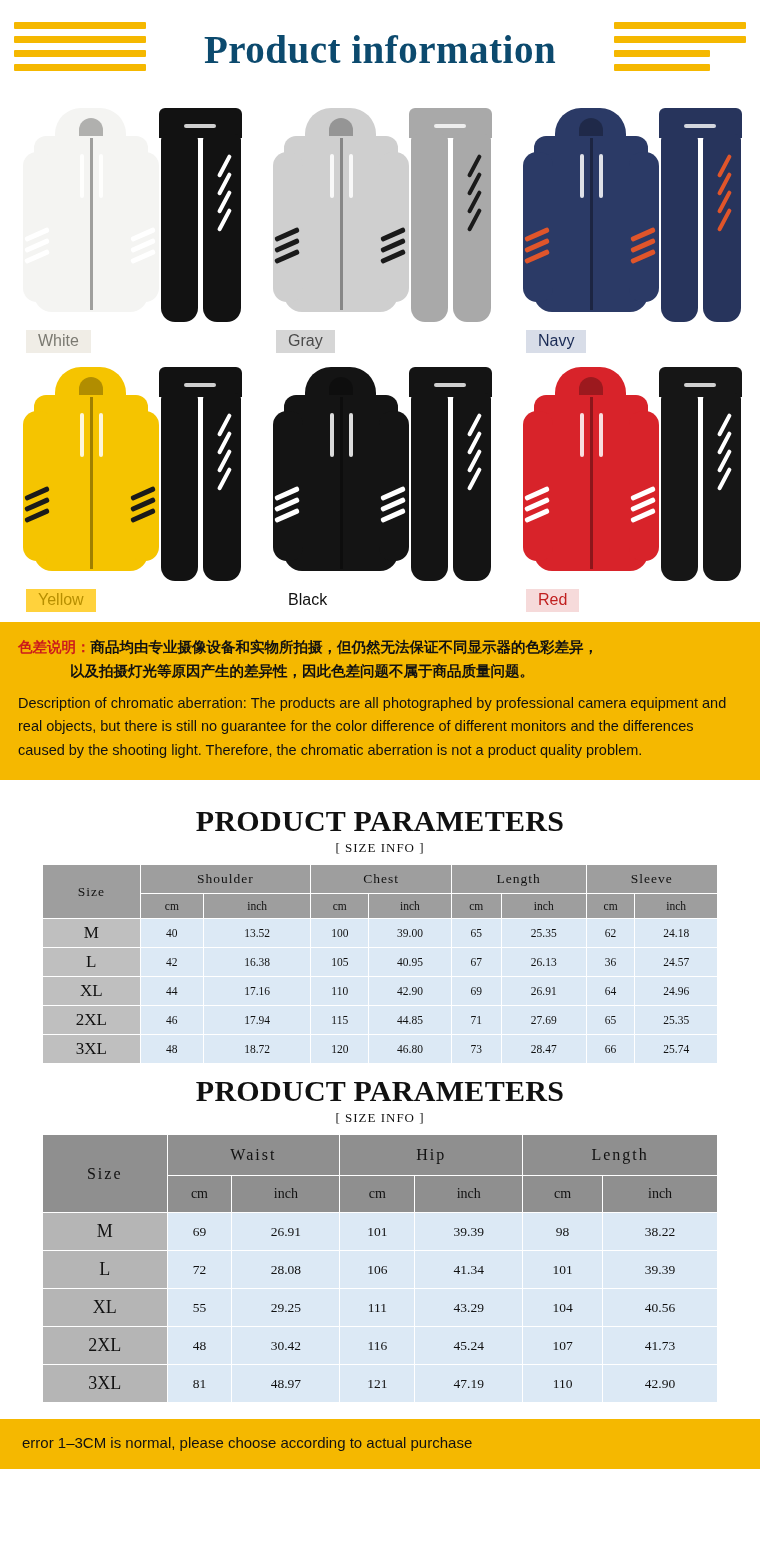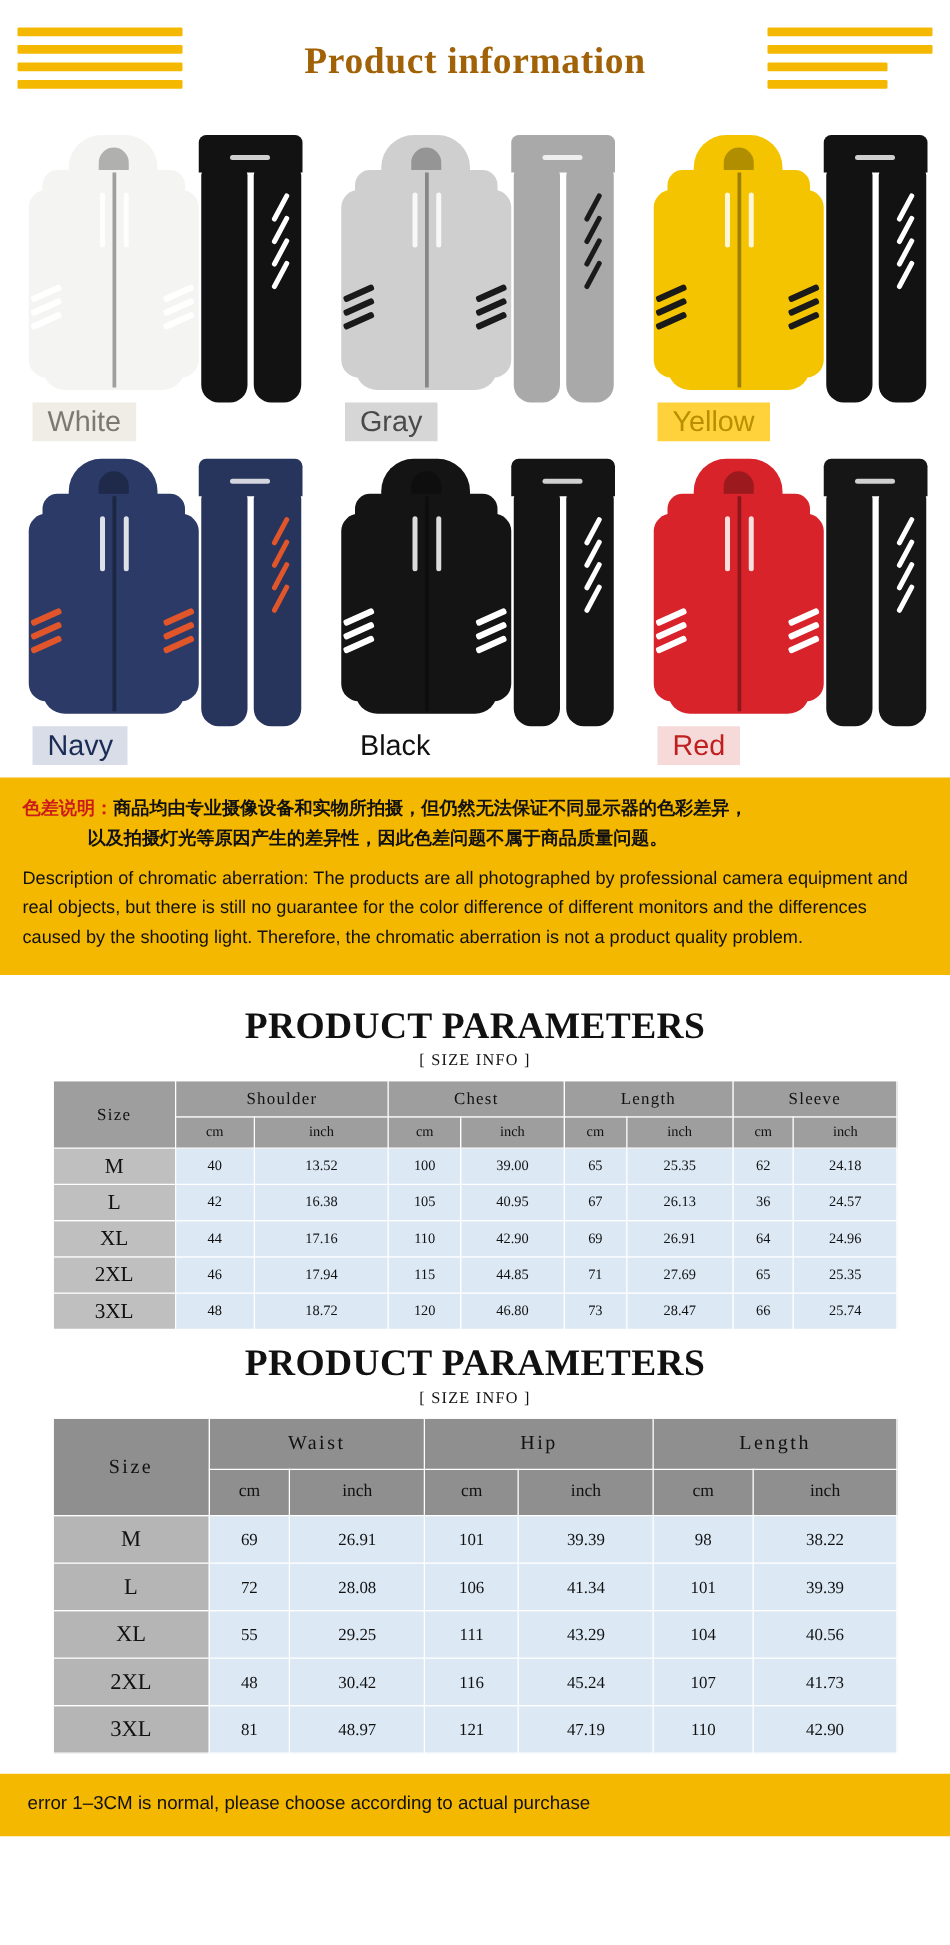--- a/index.html
+++ b/index.html
@@ -11,21 +11,21 @@
   }
   .page{position:relative;width:760px;height:1556px;}
 
   
   .header{
     position:relative;height:98px;background:#ffffff;
     display:flex;align-items:center;justify-content:center;
   }
   .header-title{
     font-family:"Liberation Serif", serif;
-    font-size:30px;font-weight:bold;color:#a16207;letter-spacing:.5px;
+    font-size:39px;font-weight:bold;color:#0c4a6e;letter-spacing:.5px;
     z-index:3;
   }
   .stripes{position:absolute;top:22px;display:flex;flex-direction:column;gap:7px;}
   .stripes.left{left:14px;}
   .stripes.right{right:14px;}
   .stripes .bar{height:7px;background:#f5b800;border-radius:1px;}
   .stripes.left .bar:nth-child(1){width:132px;}
   .stripes.left .bar:nth-child(2){width:132px;}
   .stripes.left .bar:nth-child(3){width:132px;}
   .stripes.left .bar:nth-child(4){width:132px;}
@@ -36,21 +36,21 @@
   .colors{
     display:grid;grid-template-columns:repeat(3,1fr);
     padding:4px 8px 6px 8px;gap:4px 6px;background:#fff;
   }
   .color-cell{position:relative;height:255px;}
   .photo{position:relative;width:100%;height:228px;overflow:hidden;}
 
   .label{
     position:absolute;left:18px;bottom:4px;
     padding:2px 12px 3px 12px;
-    font-size:23px;font-family:"Liberation Sans", sans-serif;
+    font-size:16px;font-family:"Liberation Sans", sans-serif;
     line-height:1.15;
     z-index:6;
   }
 
   
   .jacket{position:absolute;left:6%;top:6px;width:56%;height:210px;}
   .pants{position:absolute;right:4%;top:6px;width:34%;height:215px;}
 
   .jk-body{position:absolute;left:8%;top:28px;width:84%;height:176px;border-radius:12px 12px 18px 18px;}
   .jk-hood{position:absolute;left:24%;top:0;width:52%;height:52px;border-radius:26px 26px 8px 8px;}
@@ -211,60 +211,20 @@
               <i style="background:#1a1a1a"></i>
             </div>
             <div class="pt-cord"></div>
           </div>
         </div>
         <div class="label" style="background:#d6d6d6;color:#4a4a4a">Gray</div>
       </div>
       <div class="color-cell">
         <div class="photo">
           <div class="jacket">
-            <div class="jk-hood" style="background:#f5c400">
-              <div class="jk-hood-in"></div>
-            </div>
-            <div class="jk-body" style="background:#f5c400"></div>
-            <div class="jk-sleeveL" style="background:#f5c400">
-              <div class="stripe3">
-                <i style="background:#1a1a1a"></i>
-                <i style="background:#1a1a1a"></i>
-                <i style="background:#1a1a1a"></i>
-              </div>
-            </div>
-            <div class="jk-sleeveR" style="background:#f5c400">
-              <div class="stripe3">
-                <i style="background:#1a1a1a"></i>
-                <i style="background:#1a1a1a"></i>
-                <i style="background:#1a1a1a"></i>
-              </div>
-            </div>
-            <div class="jk-zip"></div>
-            <div class="cord" style="left:42%"></div>
-            <div class="cord" style="left:56%"></div>
-          </div>
-          <div class="pants">
-            <div class="pt-top" style="background:#121212"></div>
-            <div class="pt-legL" style="background:#121212"></div>
-            <div class="pt-legR" style="background:#121212"></div>
-            <div class="pt-stripe">
-              <i style="background:#ffffff"></i>
-              <i style="background:#ffffff"></i>
-              <i style="background:#ffffff"></i>
-              <i style="background:#ffffff"></i>
-            </div>
-            <div class="pt-cord"></div>
-          </div>
-        </div>
-        <div class="label" style="background:#ffd23c;color:#b78f00">Yellow</div>
-      </div>
-      <div class="color-cell">
-        <div class="photo">
-          <div class="jacket">
             <div class="jk-hood" style="background:#2b3a66">
               <div class="jk-hood-in"></div>
             </div>
             <div class="jk-body" style="background:#2b3a66"></div>
             <div class="jk-sleeveL" style="background:#2b3a66">
               <div class="stripe3">
                 <i style="background:#e0552a"></i>
                 <i style="background:#e0552a"></i>
                 <i style="background:#e0552a"></i>
               </div>
@@ -291,20 +251,60 @@
               <i style="background:#e0552a"></i>
             </div>
             <div class="pt-cord"></div>
           </div>
         </div>
         <div class="label" style="background:#d8dde8;color:#1a2b55">Navy</div>
       </div>
       <div class="color-cell">
         <div class="photo">
           <div class="jacket">
+            <div class="jk-hood" style="background:#f5c400">
+              <div class="jk-hood-in"></div>
+            </div>
+            <div class="jk-body" style="background:#f5c400"></div>
+            <div class="jk-sleeveL" style="background:#f5c400">
+              <div class="stripe3">
+                <i style="background:#1a1a1a"></i>
+                <i style="background:#1a1a1a"></i>
+                <i style="background:#1a1a1a"></i>
+              </div>
+            </div>
+            <div class="jk-sleeveR" style="background:#f5c400">
+              <div class="stripe3">
+                <i style="background:#1a1a1a"></i>
+                <i style="background:#1a1a1a"></i>
+                <i style="background:#1a1a1a"></i>
+              </div>
+            </div>
+            <div class="jk-zip"></div>
+            <div class="cord" style="left:42%"></div>
+            <div class="cord" style="left:56%"></div>
+          </div>
+          <div class="pants">
+            <div class="pt-top" style="background:#121212"></div>
+            <div class="pt-legL" style="background:#121212"></div>
+            <div class="pt-legR" style="background:#121212"></div>
+            <div class="pt-stripe">
+              <i style="background:#ffffff"></i>
+              <i style="background:#ffffff"></i>
+              <i style="background:#ffffff"></i>
+              <i style="background:#ffffff"></i>
+            </div>
+            <div class="pt-cord"></div>
+          </div>
+        </div>
+        <div class="label" style="background:#ffd23c;color:#b78f00">Yellow</div>
+      </div>
+      <div class="color-cell">
+        <div class="photo">
+          <div class="jacket">
             <div class="jk-hood" style="background:#141414">
               <div class="jk-hood-in"></div>
             </div>
             <div class="jk-body" style="background:#141414"></div>
             <div class="jk-sleeveL" style="background:#141414">
               <div class="stripe3">
                 <i style="background:#ffffff"></i>
                 <i style="background:#ffffff"></i>
                 <i style="background:#ffffff"></i>
               </div>

